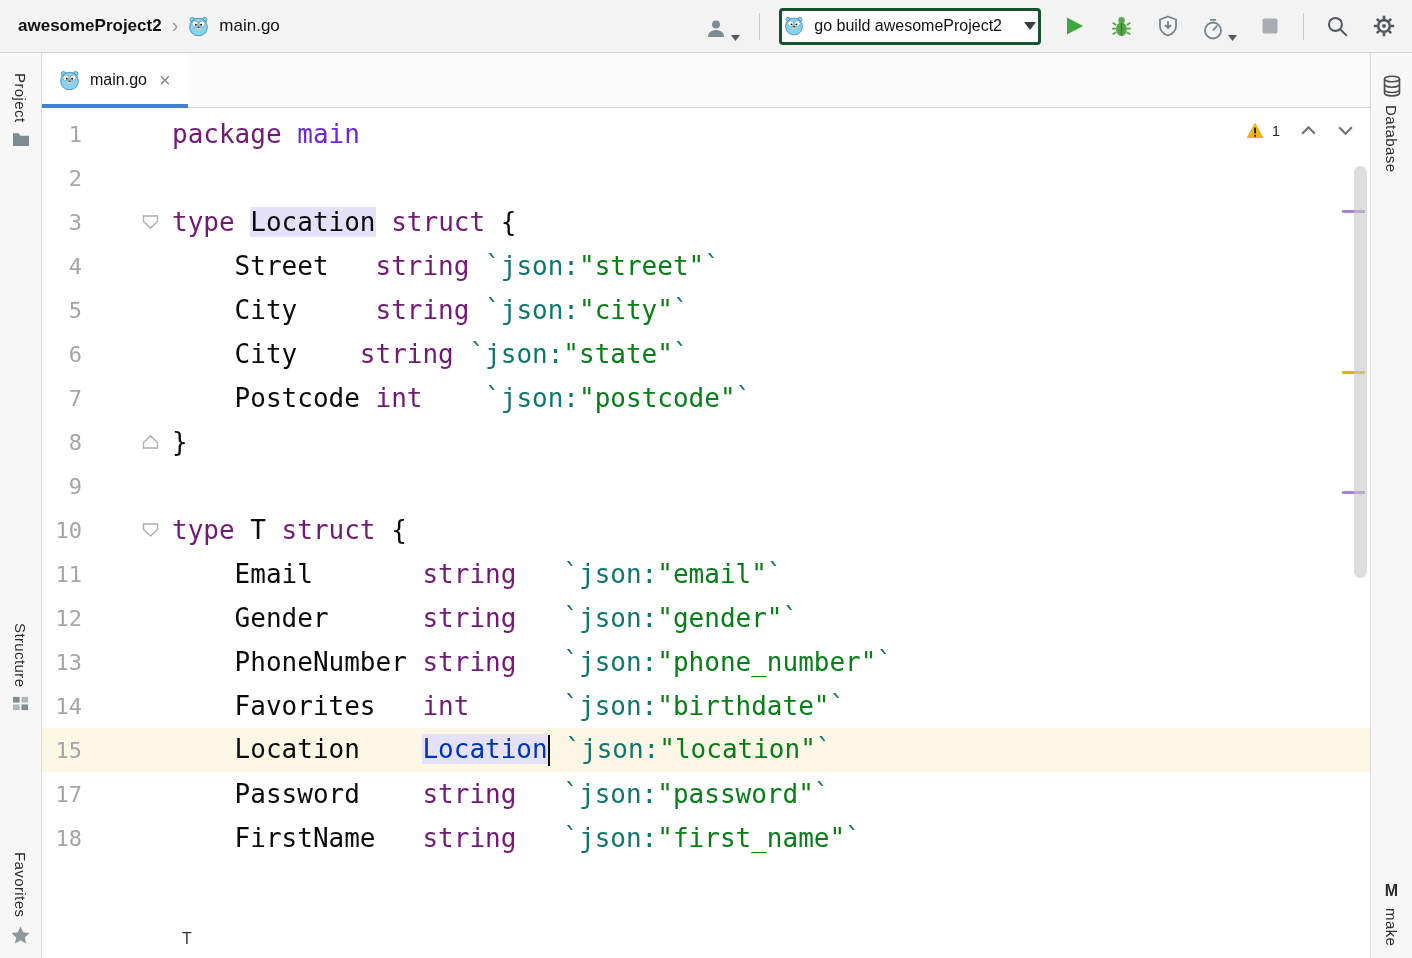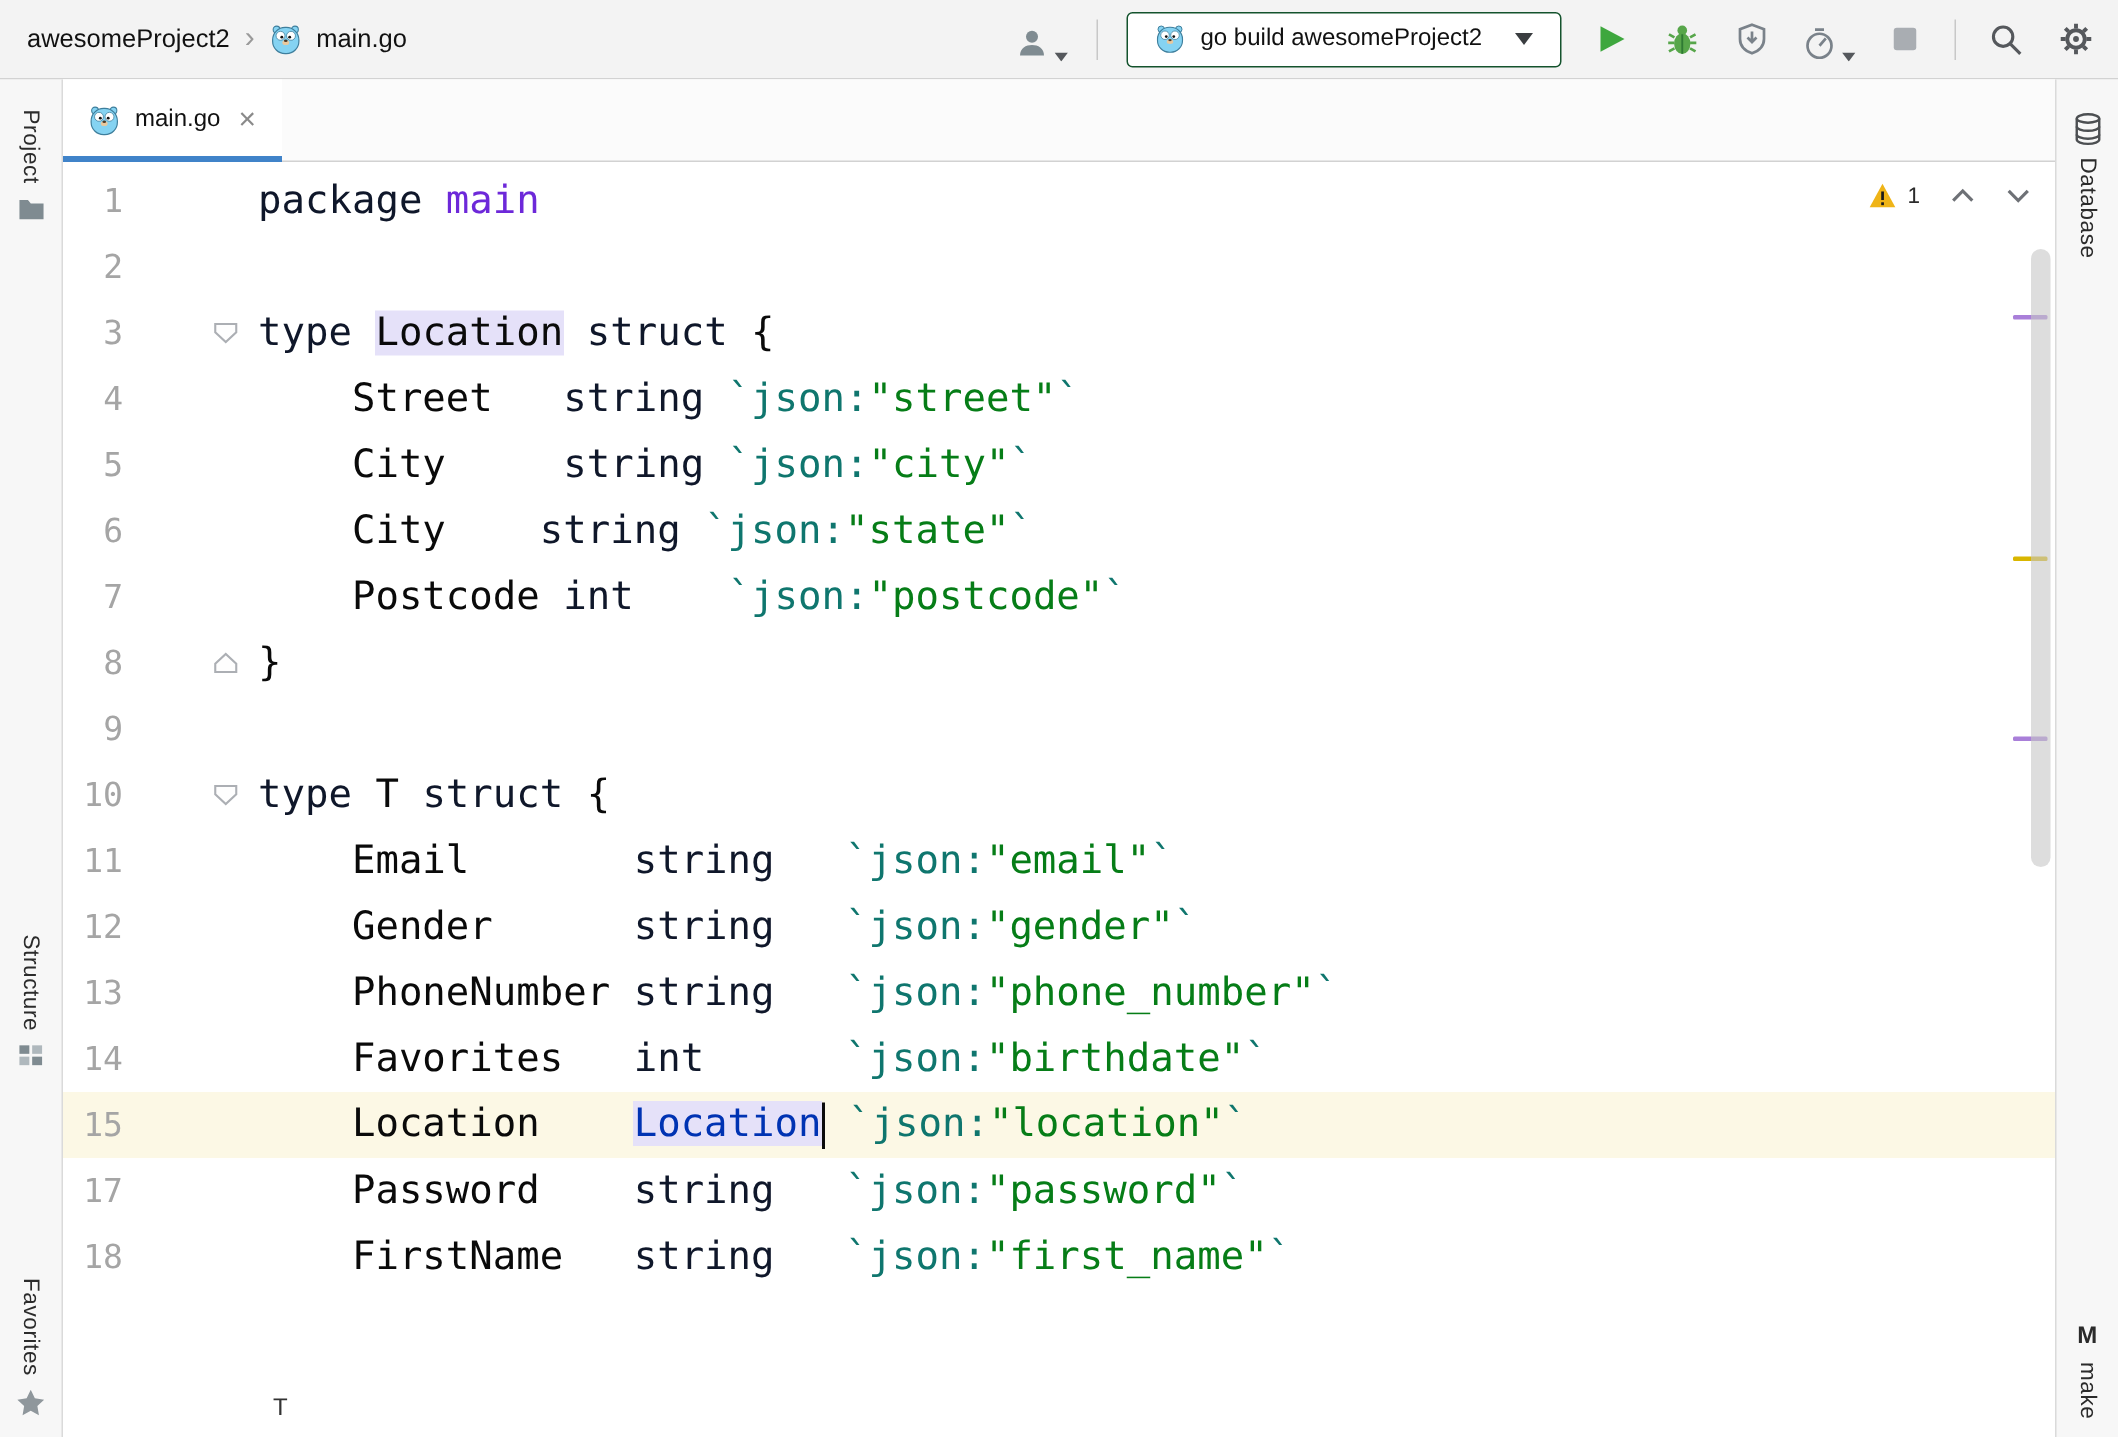--- a/index.html
+++ b/index.html
@@ -1,27 +1,27 @@
 <!DOCTYPE html>
 <html><head>
 <meta charset="utf-8">
 <style>
 *{margin:0;padding:0;box-sizing:border-box}
 html,body{width:1412px;height:958px}
 body{font-family:"Liberation Sans",sans-serif;background:#fff;position:relative;overflow:hidden;color:#1a1a1a}
 
 .topbar{position:absolute;top:0;left:0;width:1412px;height:53px;background:#F3F3F3;border-bottom:1px solid #D2D2D2;display:flex;align-items:center;padding:0 14px 0 18px}
 .nav{display:flex;align-items:center;gap:10px}
-.proj{font-weight:normal;font-size:17px;color:#111}
+.proj{font-weight:bold;font-size:17px;color:#111}
 .crumb-sep{color:#9a9a9a;font-size:20px;line-height:1;transform:translateY(-1px)}
 .file{font-size:17px;color:#111}
 .right-cluster{margin-left:auto;display:flex;align-items:center;gap:19px}
 .icon-btn{display:flex;align-items:center;justify-content:center;min-width:28px;height:30px;flex:none}
 .vsep{width:1px;height:27px;background:#C8C8C8;flex:none}
-.combo{display:flex;align-items:center;gap:10px;height:37px;background:#fff;border:1px solid #14532d;border-radius:4px;padding:0 18px;font-size:16px;color:#111}
+.combo{display:flex;align-items:center;gap:10px;height:37px;background:#fff;border:3px solid #14532d;border-radius:4px;padding:0 2px;font-size:16px;color:#111}
 .combo .arrow{margin-left:12px;display:flex}
 .with-dd{display:flex;align-items:flex-end;gap:3px}
 
 .stripe{position:absolute;top:53px;bottom:0;width:42px;background:#F7F7F7}
 .stripe.left{left:0;border-right:1px solid #DADADA}
 .stripe.right{right:0;border-left:1px solid #DADADA}
 .stripe-btn{position:absolute;left:0;width:100%;display:flex;flex-direction:column;align-items:center;gap:8px}
 .vtext{writing-mode:vertical-rl;font-size:15px;color:#2b2b2b;letter-spacing:.4px}
 
 .main{position:absolute;top:53px;left:42px;right:42px;bottom:0;display:flex;flex-direction:column;background:#fff}
@@ -32,21 +32,21 @@
 .tab-close{color:#8a8a8a;font-size:20px;line-height:1;padding-left:2px}
 
 .editor{flex:1;position:relative;overflow:hidden;background:#fff}
 .lines{position:absolute;top:4px;left:0;right:0}
 .line{display:flex;align-items:center;height:44px;font-family:"DejaVu Sans Mono","Liberation Mono",monospace;font-size:26px}
 .line.current{background:#FCF8E5}
 .ln{flex:none;width:40px;text-align:right;font-size:22px;color:#A5A5A5}
 .fold{flex:none;width:76px;position:relative;height:100%}
 .fold svg{position:absolute;left:60px;top:14px}
 .code{white-space:pre;color:#0a0a0a;padding-left:14px}
-.kw{color:#0f172a}
+.kw{color:#701a75}
 .pkg{color:#6d28d9}
 .str{color:#067D17}
 .tag{color:#0f766e}
 .typ{color:#0033B3}
 .occ{background:#E5E1F9}
 .caret{display:inline-block;width:2px;height:31px;background:#0b0b0b;vertical-align:middle}
 .inspections{position:absolute;top:13px;right:16px;display:flex;align-items:center;gap:20px}
 .insp-group{display:flex;align-items:center;gap:7px}
 .insp-count{font-size:15px;color:#2b2b2b}
 .scroll-thumb{position:absolute;right:3px;top:58px;width:13px;height:412px;background:#C7C7C7;opacity:.6;border-radius:7px}

